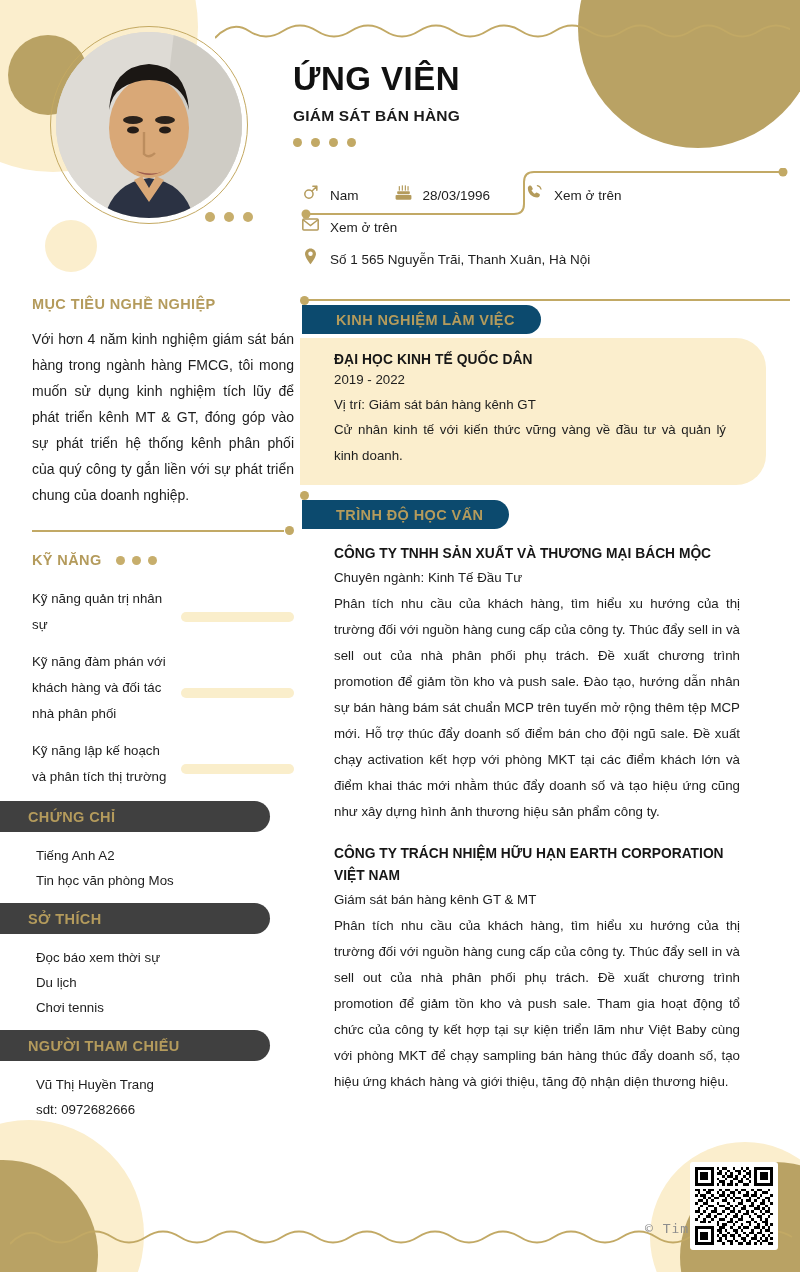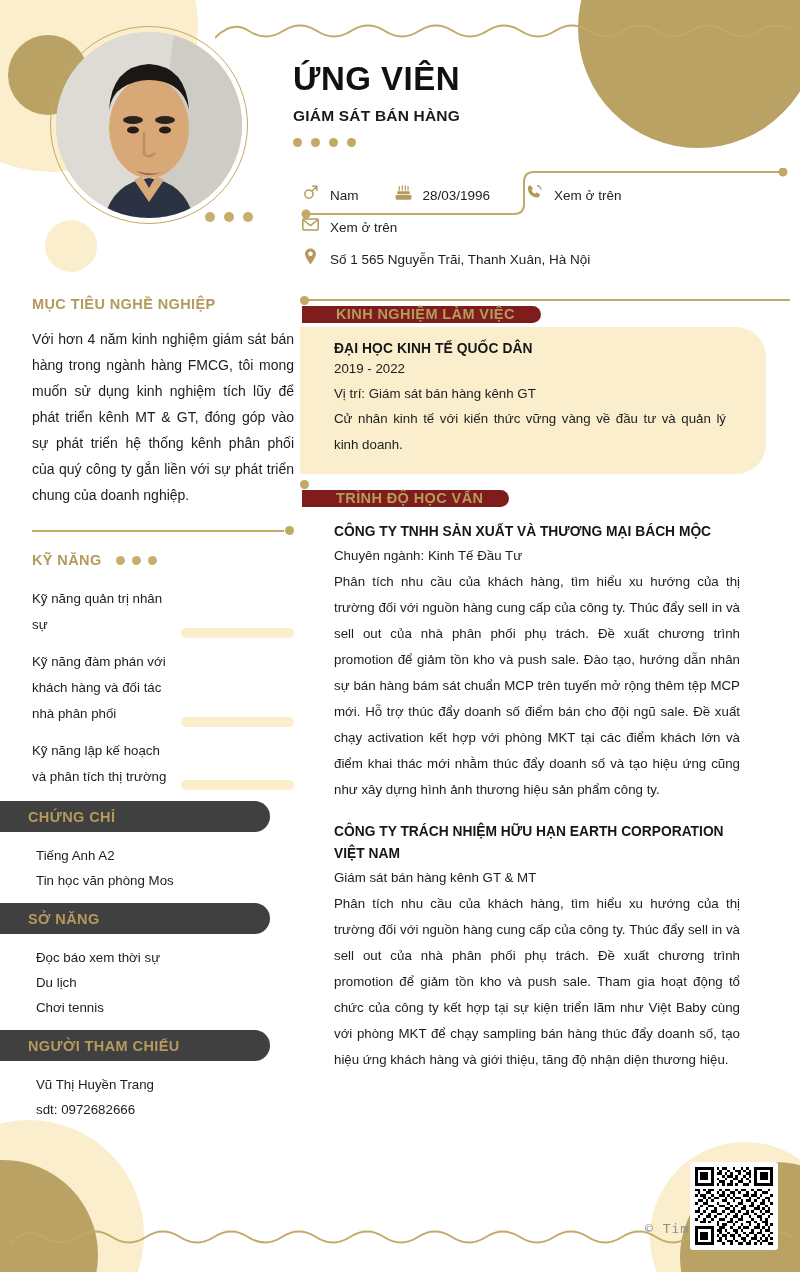--- a/index.html
+++ b/index.html
@@ -201,21 +201,21 @@
   }
   .lc-divider .dt {
     position: absolute; top: 0; right: 0;
     width: 9px; height: 9px; border-radius: 50%;
     background: #c2a965;
   }
 
   .skills { margin-top: 18px; }
   .skill-row {
     display: flex;
-    align-items: flex-end;
+    align-items: center;
     justify-content: space-between;
     margin-bottom: 11px;
     gap: 10px;
   }
   .skill-name {
     font-size: 13.3px;
     line-height: 26px;
     color: #1d1d1d;
     flex: 1 1 auto;
     max-width: 150px;
@@ -274,23 +274,23 @@
   .rc-topline .ln {
     position: absolute; top: 3px; left: 8px; right: 0;
     height: 2px; background: #c2a965;
   }
   .rc-topline .dt {
     position: absolute; top: 0; left: 0;
     width: 9px; height: 9px; border-radius: 50%;
     background: #c2a965;
   }
   .rc-head {
-    background: #7f1d1d;
+    background: #0c4a6e;
     border-radius: 0 16px 16px 0;
-    height: 17px;
+    height: 29px;
     display: inline-flex;
     align-items: center;
     padding: 0 26px 0 34px;
     font-size: 14.5px;
     font-weight: bold;
     color: #b49b5c;
     letter-spacing: 0.4px;
     margin-left: 2px;
   }
 
@@ -526,21 +526,21 @@
 
     <div class="pill-head">
       <span>CHỨNG CHỈ</span>
     </div>
     <ul class="pill-list">
       <li>Tiếng Anh A2</li>
       <li>Tin học văn phòng Mos</li>
     </ul>
 
     <div class="pill-head">
-      <span>SỞ NĂNG</span>
+      <span>SỞ THÍCH</span>
     </div>
     <ul class="pill-list">
       <li>Đọc báo xem thời sự</li>
       <li>Du lịch</li>
       <li>Chơi tennis</li>
     </ul>
 
     <div class="pill-head">
       <span>NGƯỜI THAM CHIẾU</span>
     </div>

